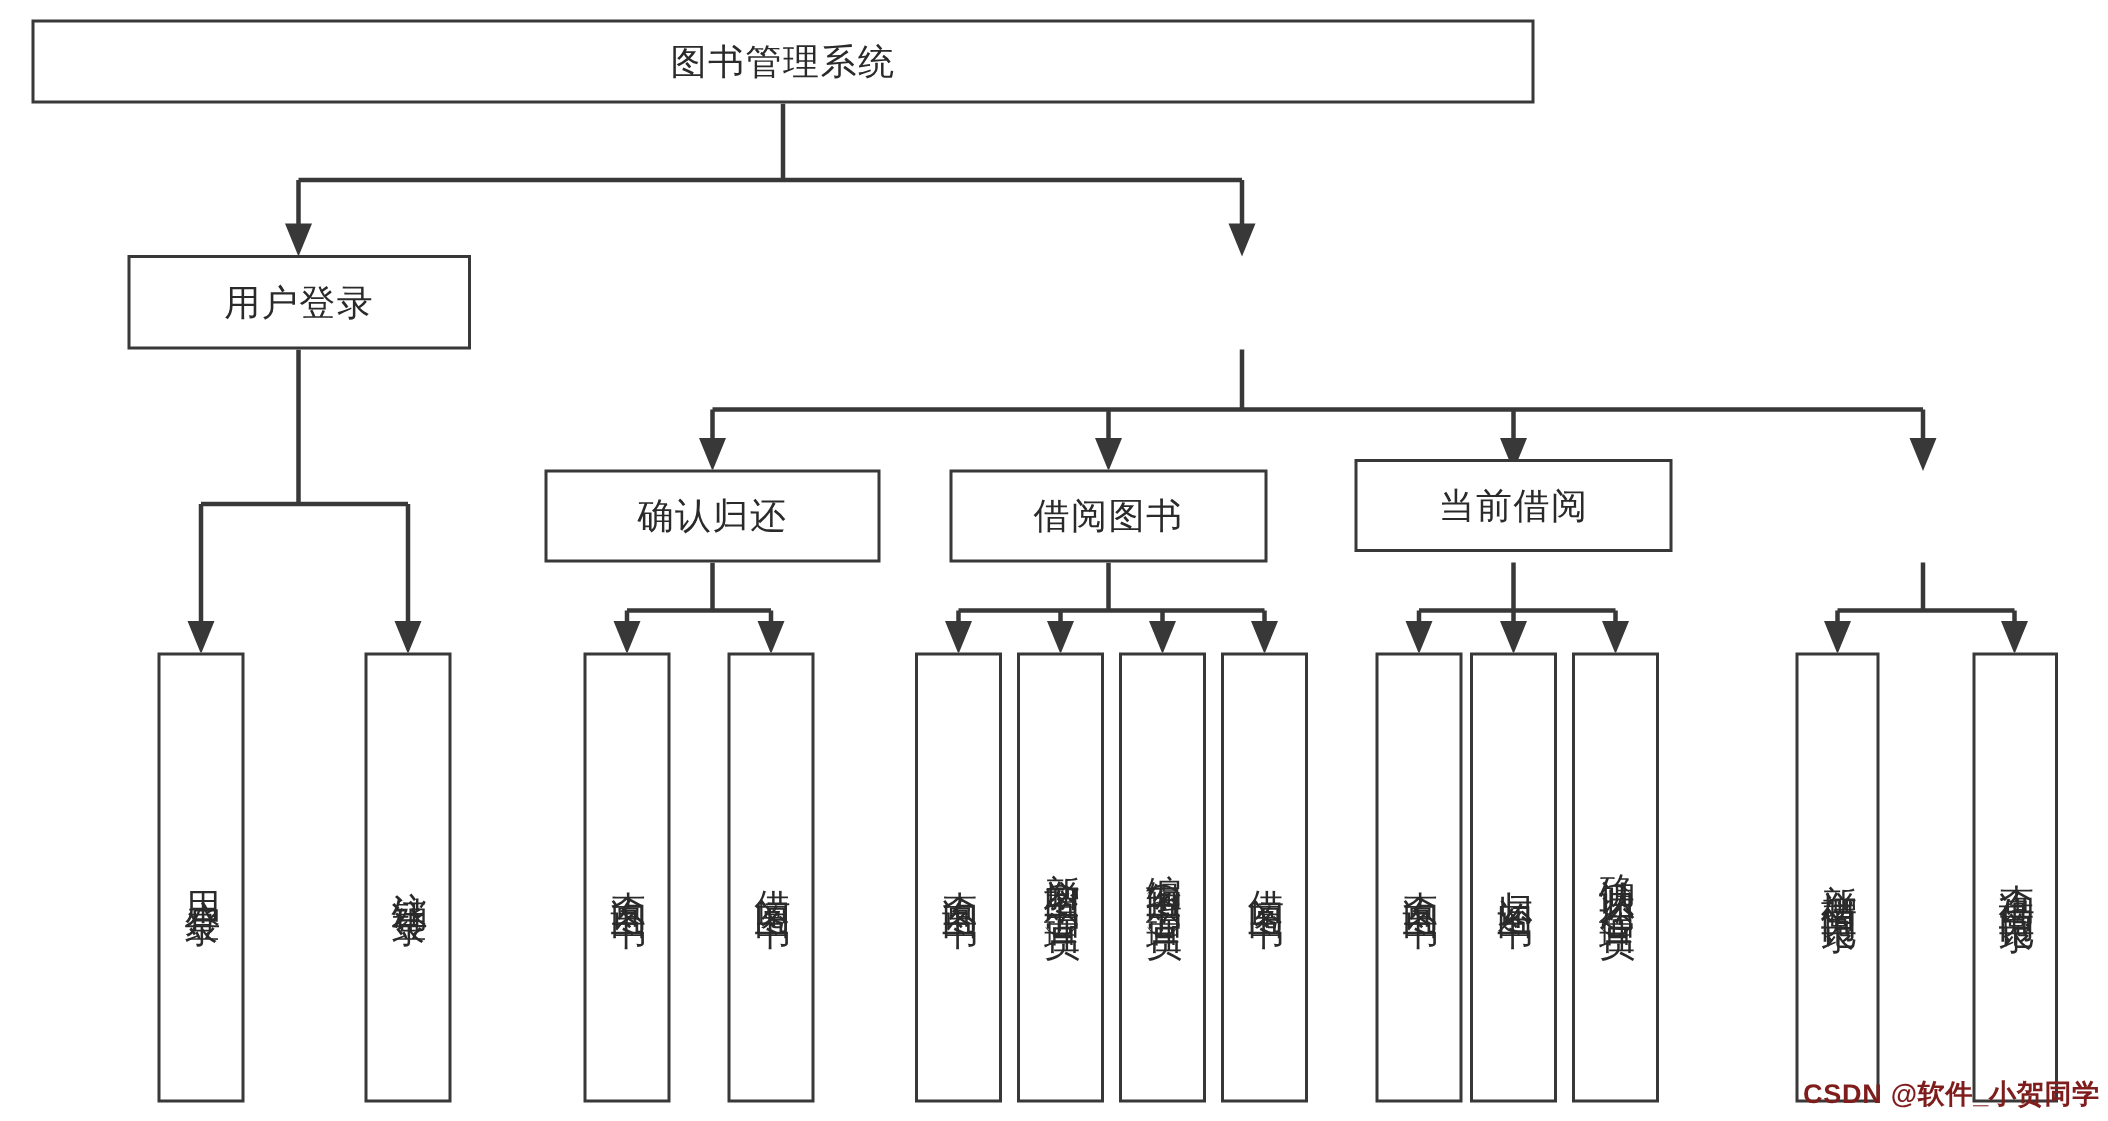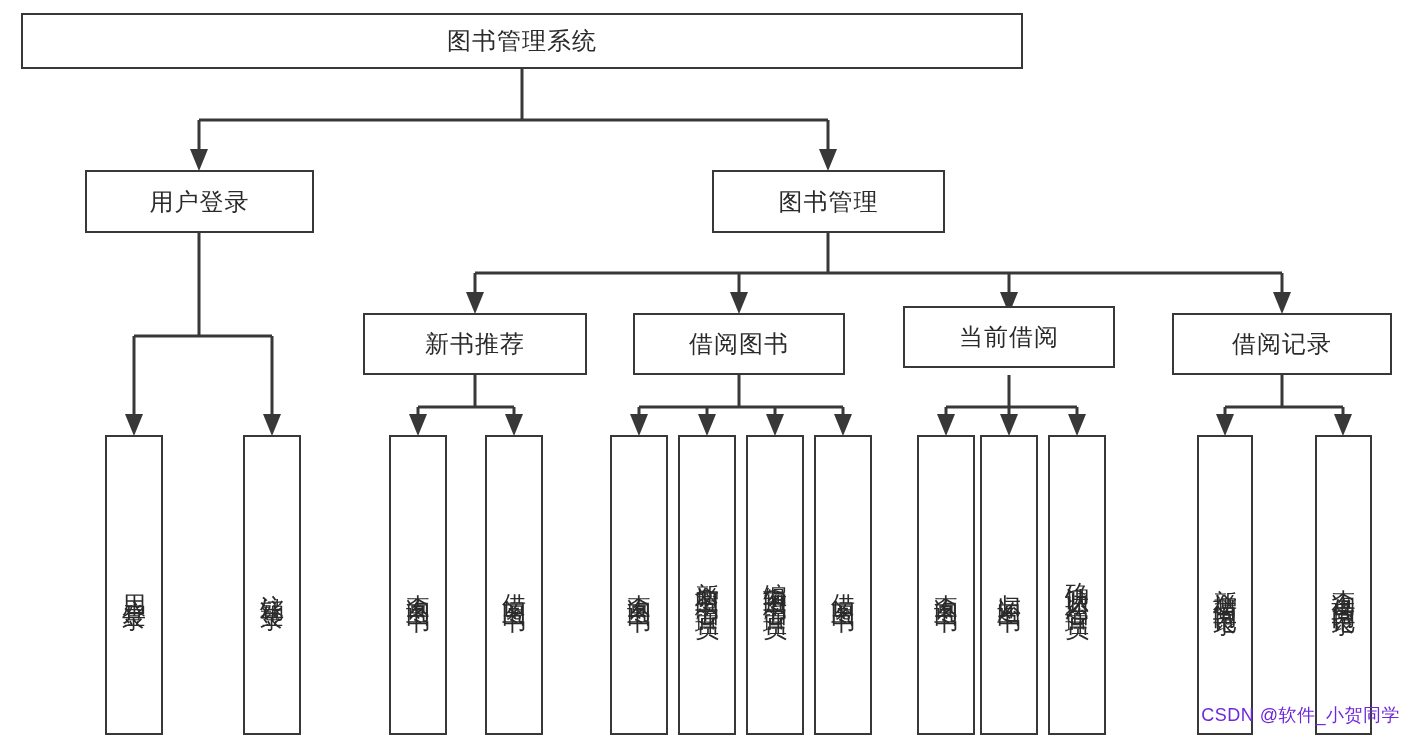--- a/index.html
+++ b/index.html
@@ -14,22 +14,22 @@
     display:flex;align-items:center;justify-content:center;
     font-size:24px;color:#2a2a2a;letter-spacing:1px;white-space:nowrap;
   }
   .leaf{
     position:absolute;top:435px;height:300px;background:#ffffff;border:2.5px solid #383838;
     display:flex;align-items:center;justify-content:center;
     writing-mode:vertical-rl;text-orientation:mixed;
     font-size:24px;color:#2a2a2a;letter-spacing:5px;white-space:nowrap;
   }
   .watermark{
-    position:absolute;right:5px;bottom:20px;
-    font-size:18px;color:#6d28d9;letter-spacing:0.5px;white-space:nowrap;
+    position:absolute;right:5px;bottom:6px;
+    font-size:18px;color:#7f1d1d;letter-spacing:0.5px;white-space:nowrap;font-weight:bold;
   }
 </style>
 </head>
 <body>
 
 <div id="canvas">
 
   <svg class="wires" width="1405" height="747" viewBox="0 0 1405 747" xmlns="http://www.w3.org/2000/svg">
     <g stroke="#383838" stroke-width="3" fill="none">
       <path d="M522,69 V120 M199,120 H828 M199,120 V151 M828,120 V151"></path>
@@ -59,26 +59,24 @@
       <polygon points="1000,414 1018,414 1009,436"></polygon>
       <polygon points="1068,414 1086,414 1077,436"></polygon>
       <polygon points="1216,414 1234,414 1225,436"></polygon>
       <polygon points="1334,414 1352,414 1343,436"></polygon>
     </g>
   </svg>
 
   <div class="hbox" style="left:21px;top:13px;width:1002px;height:56px">图书管理系统</div>
 
   <div class="hbox" style="left:85px;top:170px;width:229px;height:63px">用户登录</div>
-  <div class="hbox" style="left:712px;top:170px;width:233px;height:63px">图书管理</div>
 
-  <div class="hbox" style="left:363px;top:313px;width:224px;height:62px">新书推荐</div>
+  <div class="hbox" style="left:363px;top:313px;width:224px;height:62px">确认归还</div>
   <div class="hbox" style="left:633px;top:313px;width:212px;height:62px">借阅图书</div>
   <div class="hbox" style="left:903px;top:306px;width:212px;height:62px">当前借阅</div>
-  <div class="hbox" style="left:1172px;top:313px;width:220px;height:62px">借阅记录</div>
 
   <div class="leaf" style="left:105px;width:58px">用户登录</div>
   <div class="leaf" style="left:243px;width:58px">注销登录</div>
 
   <div class="leaf" style="left:389px;width:58px">查询图书</div>
   <div class="leaf" style="left:485px;width:58px">借阅图书</div>
 
   <div class="leaf" style="left:610px;width:58px">查询图书</div>
   <div class="leaf" style="left:678px;width:58px">新增图书（管理员）</div>
   <div class="leaf" style="left:746px;width:58px">编辑图书（管理员）</div>

